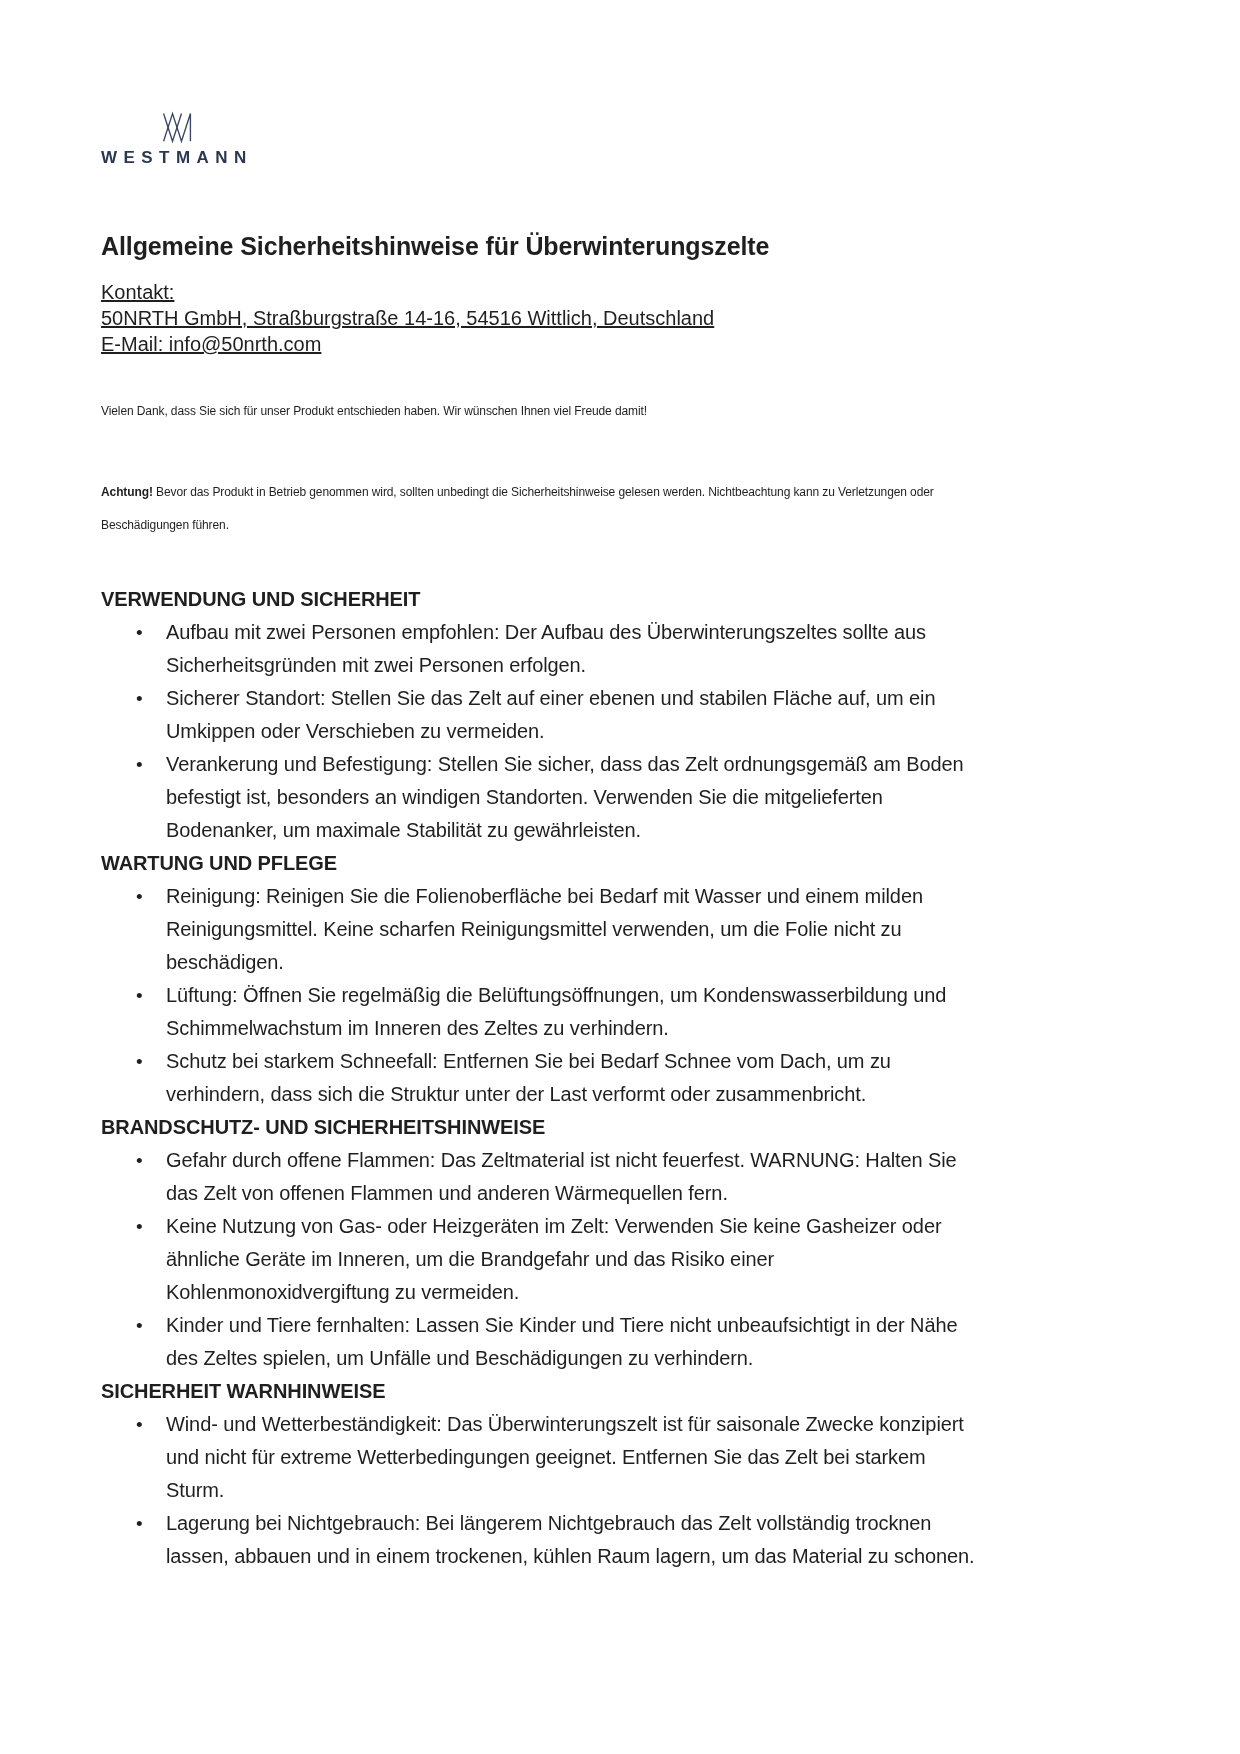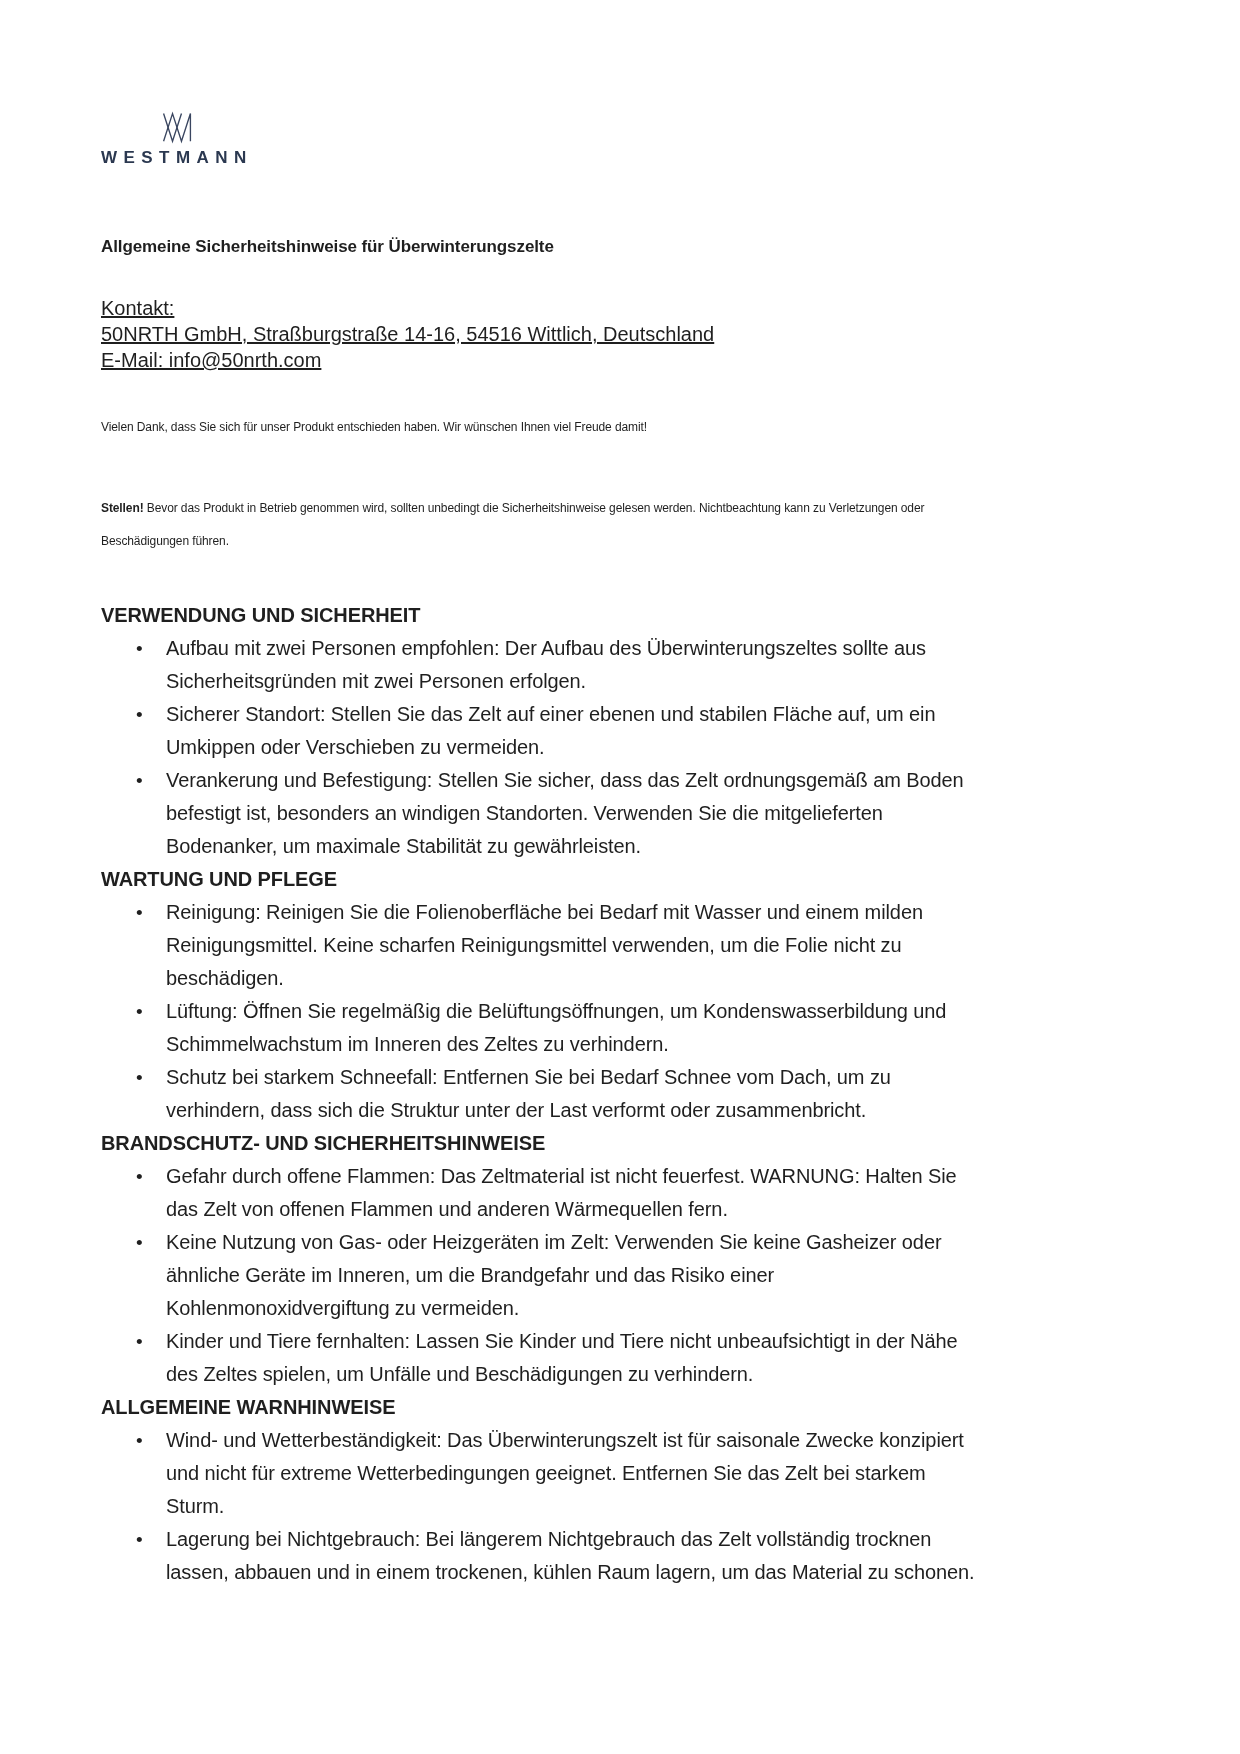--- a/index.html
+++ b/index.html
@@ -24,24 +24,24 @@
   .monogram{display:block;margin:0 auto 4px auto;}
   .wordmark{
     font-size:17px;
     font-weight:bold;
     letter-spacing:0.38em;
     color:#2b3850;
     white-space:nowrap;
   }
   
   .doc-title{
-    font-size:17px;
+    font-size:25px;
     font-weight:bold;
     line-height:33px;
-    margin:0 0 32px 0;
+    margin:0 0 16px 0;
     letter-spacing:-0.1px;
   }
   .contact{
     font-size:20px;
     line-height:26px;
     margin:0 0 38px 0;
     text-decoration:underline;
   }
   .contact div{margin:0;}
   p.body-par{
@@ -101,21 +101,21 @@
 
   <div class="contact">
     <div>Kontakt:</div>
     <div>50NRTH GmbH, Straßburgstraße 14-16, 54516 Wittlich, Deutschland</div>
     <div>E-Mail: info@50nrth.com</div>
   </div>
 
   <p class="body-par intro">Vielen Dank, dass Sie sich für unser Produkt entschieden haben. Wir wünschen Ihnen viel Freude damit!</p>
 
   <p class="body-par attention">
-    <strong class="lead">Stellen!</strong>
+    <strong class="lead">Achtung!</strong>
     <span>Bevor das Produkt in Betrieb genommen wird, sollten unbedingt die Sicherheitshinweise gelesen werden. Nichtbeachtung kann zu Verletzungen oder Beschädigungen führen.</span>
   </p>
 
   <div class="section">
     <div class="section-heading">VERWENDUNG UND SICHERHEIT</div>
     <ul class="bullets">
       <li>
         <span class="bullet-dot">•</span>
         <span class="bullet-text">Aufbau mit zwei Personen empfohlen: Der Aufbau des Überwinterungszeltes sollte aus Sicherheitsgründen mit zwei Personen erfolgen.</span>
       </li>
@@ -160,21 +160,21 @@
         <span class="bullet-text">Keine Nutzung von Gas- oder Heizgeräten im Zelt: Verwenden Sie keine Gasheizer oder ähnliche Geräte im Inneren, um die Brandgefahr und das Risiko einer Kohlenmonoxidvergiftung zu vermeiden.</span>
       </li>
       <li>
         <span class="bullet-dot">•</span>
         <span class="bullet-text">Kinder und Tiere fernhalten: Lassen Sie Kinder und Tiere nicht unbeaufsichtigt in der Nähe des Zeltes spielen, um Unfälle und Beschädigungen zu verhindern.</span>
       </li>
     </ul>
   </div>
 
   <div class="section">
-    <div class="section-heading">ALLGEMEINE WARNHINWEISE</div>
+    <div class="section-heading">SICHERHEIT WARNHINWEISE</div>
     <ul class="bullets">
       <li>
         <span class="bullet-dot">•</span>
         <span class="bullet-text">Wind- und Wetterbeständigkeit: Das Überwinterungszelt ist für saisonale Zwecke konzipiert und nicht für extreme Wetterbedingungen geeignet. Entfernen Sie das Zelt bei starkem Sturm.</span>
       </li>
       <li>
         <span class="bullet-dot">•</span>
         <span class="bullet-text">Lagerung bei Nichtgebrauch: Bei längerem Nichtgebrauch das Zelt vollständig trocknen lassen, abbauen und in einem trockenen, kühlen Raum lagern, um das Material zu schonen.</span>
       </li>
     </ul>

